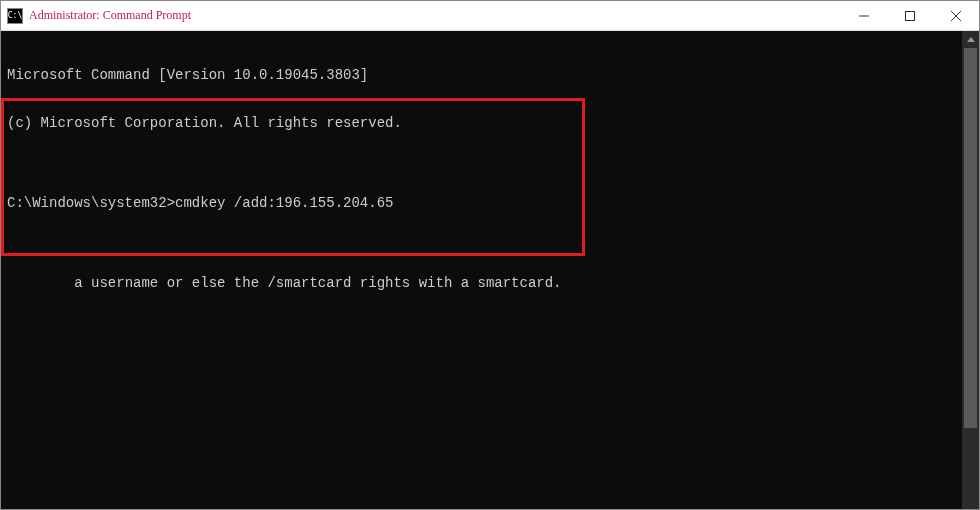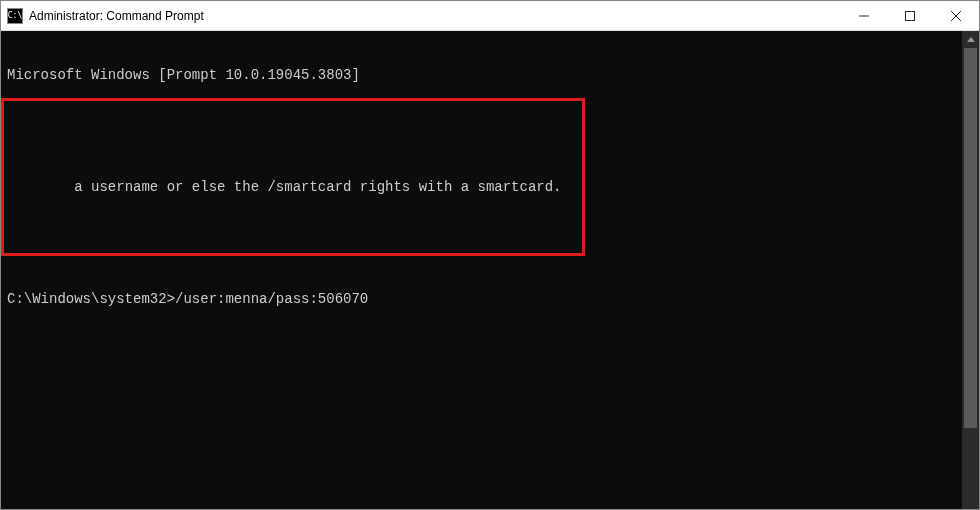--- a/index.html
+++ b/index.html
@@ -37,22 +37,23 @@
       margin-right: 6px;
     }
     .titlebar-icon span {
       color: #fff;
       font-size: 8px;
       font-family: "Consolas", monospace;
       line-height: 1;
     }
     .titlebar-title {
       font-size: 12px;
-      color: #000000;
+      color: #be185d;
       flex: 1;
+      font-family: Liberation Serif, serif;
     }
     .titlebar-controls {
       display: flex;
       height: 100%;
     }
     .titlebar-btn {
       width: 46px;
       height: 100%;
       display: flex;
       align-items: center;
@@ -140,27 +141,28 @@
         <svg width="10" height="10" viewBox="0 0 10 10">
             <line x1="0" y1="0" x2="10" y2="10" stroke="#333" stroke-width="1"></line>
             <line x1="10" y1="0" x2="0" y2="10" stroke="#333" stroke-width="1"></line>
           </svg>
       </div>
     </div>
   </div>
 
   <div class="console-area">
     <div class="console-content">
-      <div class="console-line">Microsoft Windows [Prompt 10.0.19045.3803]</div>
+      <div class="console-line">Microsoft Command [Version 10.0.19045.3803]</div>
+      <div class="console-line">(c) Microsoft Corporation. All rights reserved.</div>
       <div class="console-line"></div>
+      <div class="console-line">C:\Windows\system32&gt;cmdkey /add:196.155.204.65</div>
       <div class="console-line"></div>
       <div class="console-line">        a username or else the /smartcard rights with a smartcard.</div>
       <div class="console-line"></div>
       <div class="console-line"></div>
-      <div class="console-line">C:\Windows\system32&gt;/user:menna/pass:506070</div>
       <div class="console-line"></div>
 
       <div class="highlight-box" style="top:67px;left:0px;width:584px;height:158px;"></div>
     </div>
 
     <div class="scrollbar">
       <div class="scroll-arrow">
         <svg width="8" height="5" viewBox="0 0 8 5">
             <polygon points="4,0 8,5 0,5" fill="#999"></polygon>
           </svg>

